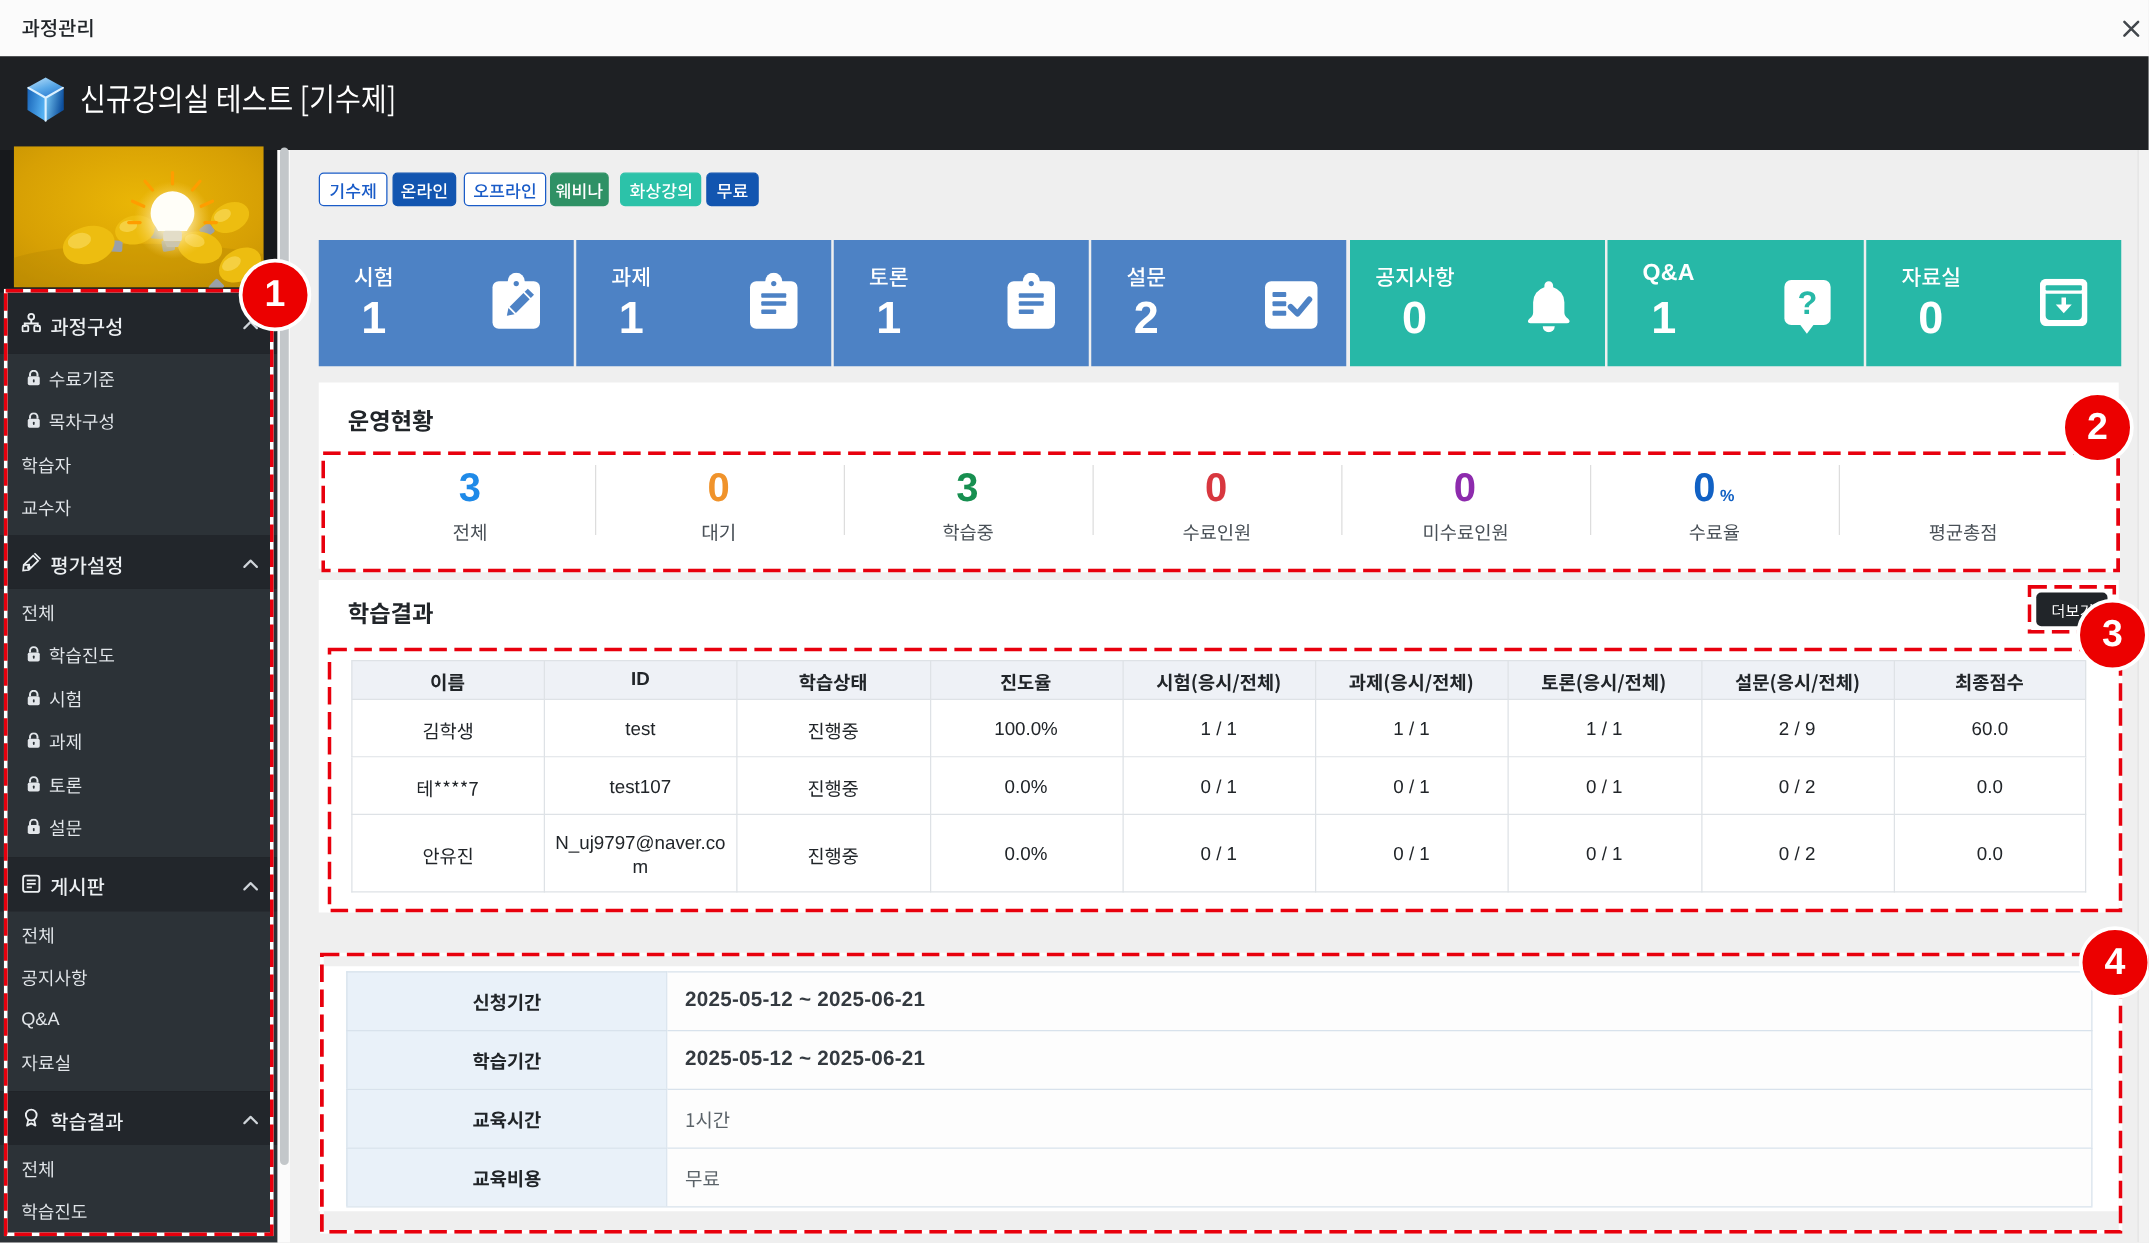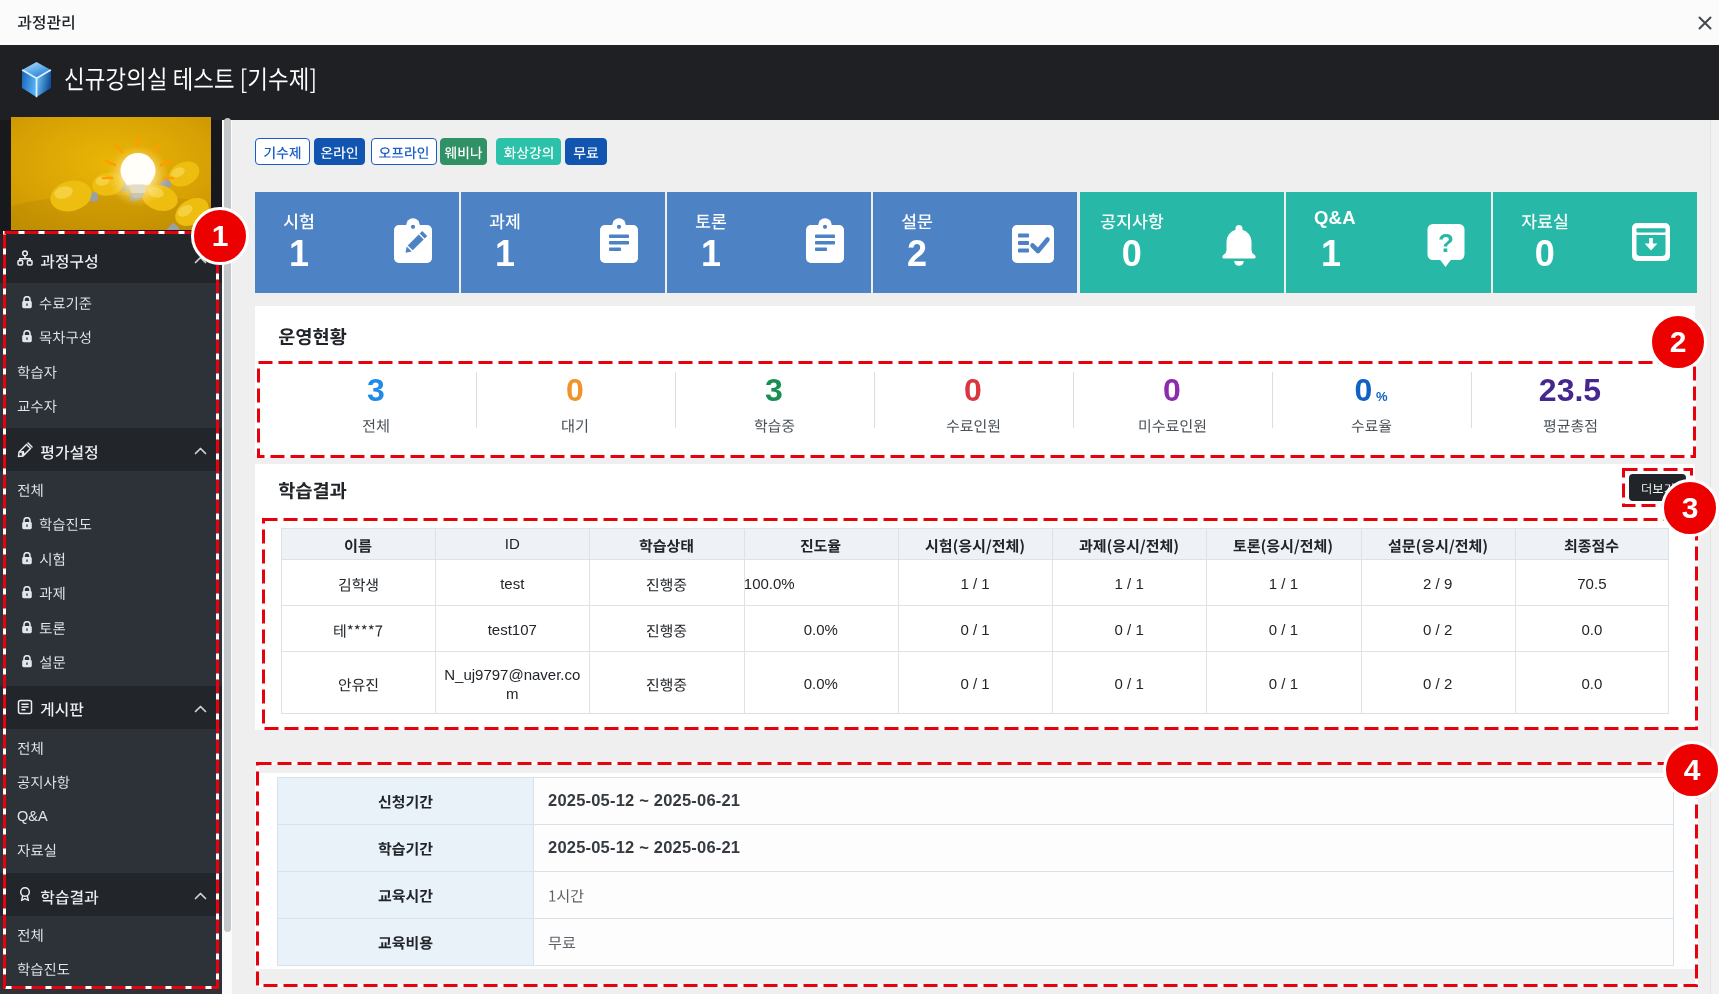--- a/index.html
+++ b/index.html
@@ -386,39 +386,38 @@
     <div class="abs" style="left:1077.0px;top:372px;width:190px;text-align:center;line-height:36px"><span style="font-size:32px;font-weight:bold;color:#8d2bad">0</span></div>
     <div class="abs" style="left:1077.0px;top:414px;width:190px;text-align:center"><svg class="" style="" width="69" height="22" viewBox="0 0 69.00 21.72">
         <path fill="#495057" d="M1.5 6.3H7.8V15.2H1.5ZM6.6 7.3H2.7V14.2H6.6ZM10.6 5.0H11.8V18.6H10.6Z M20.0 5.5H21.1V6.2Q21.1 7.0 20.8 7.7Q20.5 8.4 20.0 9.0Q19.5 9.5 18.8 10.0Q18.1 10.4 17.3 10.7Q16.5 11.0 15.7 11.2L15.2 10.2Q15.9 10.0 16.6 9.8Q17.3 9.5 18.0 9.2Q18.6 8.8 19.0 8.3Q19.5 7.9 19.8 7.3Q20.0 6.8 20.0 6.2ZM20.2 5.5H21.3V6.2Q21.3 6.8 21.6 7.3Q21.9 7.9 22.3 8.3Q22.8 8.8 23.4 9.2Q24.0 9.5 24.8 9.8Q25.5 10.0 26.2 10.2L25.7 11.2Q24.9 11.0 24.1 10.7Q23.3 10.4 22.6 10.0Q21.9 9.5 21.4 8.9Q20.8 8.4 20.5 7.7Q20.2 7.0 20.2 6.2ZM20.0 13.4H21.3V18.6H20.0ZM14.5 12.6H26.8V13.7H14.5Z M31.8 12.9H33.0V16.3H31.8ZM36.1 12.9H37.3V16.3H36.1ZM28.3 15.9H40.6V16.9H28.3ZM29.8 6.0H39.1V10.1H31.1V12.8H29.9V9.1H37.9V7.0H29.8ZM29.9 12.3H39.4V13.3H29.9Z M52.0 5.0H53.3V14.9H52.0ZM44.5 17.2H53.7V18.3H44.5ZM44.5 13.9H45.8V17.6H44.5ZM46.0 6.0Q47.0 6.0 47.8 6.4Q48.6 6.8 49.1 7.6Q49.5 8.3 49.5 9.3Q49.5 10.3 49.1 11.0Q48.6 11.8 47.8 12.2Q47.0 12.6 46.0 12.6Q45.0 12.6 44.2 12.2Q43.4 11.8 42.9 11.0Q42.4 10.3 42.4 9.3Q42.4 8.3 42.9 7.6Q43.4 6.8 44.2 6.4Q45.0 6.0 46.0 6.0ZM46.0 7.0Q45.3 7.0 44.8 7.3Q44.3 7.6 44.0 8.1Q43.7 8.6 43.7 9.3Q43.7 10.0 44.0 10.5Q44.3 11.0 44.8 11.2Q45.3 11.5 46.0 11.5Q46.6 11.5 47.2 11.2Q47.7 11.0 48.0 10.5Q48.3 10.0 48.3 9.3Q48.3 8.6 48.0 8.1Q47.7 7.6 47.2 7.3Q46.6 7.0 46.0 7.0Z M59.8 11.8H61.0V14.8H59.8ZM65.8 5.0H67.0V15.3H65.8ZM57.8 17.2H67.4V18.3H57.8ZM57.8 14.3H59.0V17.5H57.8ZM56.0 12.3 55.9 11.3Q57.1 11.3 58.6 11.2Q60.1 11.2 61.6 11.1Q63.2 11.1 64.6 10.9L64.7 11.8Q63.3 12.0 61.7 12.1Q60.2 12.2 58.7 12.3Q57.3 12.3 56.0 12.3ZM63.0 13.0H66.1V13.9H63.0ZM60.3 5.5Q61.3 5.5 62.0 5.8Q62.8 6.1 63.2 6.7Q63.6 7.2 63.6 7.9Q63.6 8.6 63.2 9.2Q62.8 9.7 62.0 10.0Q61.3 10.3 60.3 10.3Q59.3 10.3 58.5 10.0Q57.8 9.7 57.4 9.2Q57.0 8.6 57.0 7.9Q57.0 7.2 57.4 6.7Q57.8 6.1 58.5 5.8Q59.3 5.5 60.3 5.5ZM60.3 6.5Q59.3 6.5 58.7 6.9Q58.1 7.3 58.1 7.9Q58.1 8.6 58.7 9.0Q59.3 9.3 60.3 9.3Q61.2 9.3 61.8 9.0Q62.4 8.6 62.4 7.9Q62.4 7.5 62.2 7.2Q61.9 6.8 61.4 6.7Q60.9 6.5 60.3 6.5Z"></path>
       </svg></div>
     <div class="abs" style="left:1072.5px;top:372px;width:1px;height:56px;background:#dddddd"></div>
     <div class="abs" style="left:1276.0px;top:372px;width:190px;text-align:center;line-height:36px"><span style="font-size:32px;font-weight:bold;color:#1161c4">0</span><span style="font-size:13px;font-weight:bold;color:#1161c4"> %</span></div>
     <div class="abs" style="left:1276.0px;top:414px;width:190px;text-align:center"><svg class="" style="" width="41" height="22" viewBox="0 0 41.40 21.72">
         <path fill="#495057" d="M6.2 5.5H7.3V6.2Q7.3 7.0 7.0 7.7Q6.7 8.4 6.2 9.0Q5.7 9.5 5.0 10.0Q4.3 10.4 3.5 10.7Q2.7 11.0 1.9 11.2L1.4 10.2Q2.1 10.0 2.8 9.8Q3.5 9.5 4.2 9.2Q4.8 8.8 5.2 8.3Q5.7 7.9 6.0 7.3Q6.2 6.8 6.2 6.2ZM6.5 5.5H7.5V6.2Q7.5 6.8 7.8 7.3Q8.1 7.9 8.5 8.3Q9.0 8.8 9.6 9.2Q10.2 9.5 11.0 9.8Q11.7 10.0 12.4 10.2L11.9 11.2Q11.1 11.0 10.3 10.7Q9.5 10.4 8.8 10.0Q8.1 9.5 7.6 8.9Q7.0 8.4 6.8 7.7Q6.5 7.0 6.5 6.2ZM6.2 13.4H7.5V18.6H6.2ZM0.8 12.6H13.0V13.7H0.8Z M18.0 12.9H19.2V16.3H18.0ZM22.3 12.9H23.5V16.3H22.3ZM14.5 15.9H26.8V16.9H14.5ZM16.0 6.0H25.3V10.1H17.3V12.8H16.1V9.1H24.1V7.0H16.0ZM16.1 12.3H25.6V13.3H16.1Z M31.7 11.1H32.9V13.6H31.7ZM36.0 11.1H37.2V13.6H36.0ZM34.5 5.2Q36.7 5.2 38.0 5.8Q39.2 6.4 39.2 7.5Q39.2 8.6 38.0 9.2Q36.7 9.9 34.5 9.9Q32.2 9.9 31.0 9.2Q29.7 8.6 29.7 7.5Q29.7 6.4 31.0 5.8Q32.2 5.2 34.5 5.2ZM34.5 6.1Q33.4 6.1 32.6 6.3Q31.8 6.4 31.4 6.7Q31.0 7.0 31.0 7.5Q31.0 7.9 31.4 8.3Q31.8 8.6 32.6 8.8Q33.4 8.9 34.5 8.9Q35.6 8.9 36.4 8.8Q37.1 8.6 37.6 8.3Q38.0 7.9 38.0 7.5Q38.0 7.0 37.6 6.7Q37.1 6.4 36.4 6.3Q35.6 6.1 34.5 6.1ZM28.3 10.7H40.6V11.7H28.3ZM29.8 13.0H39.0V16.1H31.1V17.7H29.9V15.1H37.8V14.0H29.8ZM29.9 17.4H39.4V18.4H29.9Z"></path>
       </svg></div>
     <div class="abs" style="left:1271.5px;top:372px;width:1px;height:56px;background:#dddddd"></div>
-    <div class="abs" style="left:1475.0px;top:372px;width:190px;text-align:center;line-height:36px"><span style="font-size:32px;font-weight:bold;color:#46278f">23.5</span></div>
     <div class="abs" style="left:1475.0px;top:414px;width:190px;text-align:center"><svg class="" style="" width="55" height="22" viewBox="0 0 55.20 21.72">
         <path fill="#495057" d="M8.4 7.4H11.3V8.4H8.4ZM8.4 9.9H11.3V10.9H8.4ZM1.2 6.0H8.3V7.0H1.2ZM0.9 12.6 0.8 11.5Q1.9 11.5 3.3 11.5Q4.6 11.5 6.0 11.4Q7.4 11.3 8.7 11.2L8.8 12.1Q7.5 12.3 6.1 12.4Q4.7 12.5 3.4 12.5Q2.0 12.6 0.9 12.6ZM2.5 6.8H3.7V11.8H2.5ZM5.7 6.8H6.9V11.8H5.7ZM10.7 5.0H11.9V13.4H10.7ZM7.4 13.6Q9.6 13.6 10.8 14.3Q12.0 14.9 12.0 16.1Q12.0 17.2 10.8 17.9Q9.6 18.5 7.4 18.5Q5.3 18.5 4.1 17.9Q2.9 17.2 2.9 16.1Q2.9 14.9 4.1 14.3Q5.3 13.6 7.4 13.6ZM7.4 14.6Q6.4 14.6 5.7 14.8Q4.9 15.0 4.5 15.3Q4.2 15.6 4.2 16.1Q4.2 16.8 5.0 17.2Q5.9 17.6 7.4 17.6Q8.5 17.6 9.2 17.4Q9.9 17.2 10.3 16.9Q10.7 16.6 10.7 16.1Q10.7 15.6 10.3 15.3Q9.9 15.0 9.2 14.8Q8.5 14.6 7.4 14.6Z M16.1 5.7H24.7V6.7H16.1ZM14.5 10.8H26.8V11.8H14.5ZM18.6 11.5H19.8V15.1H18.6ZM24.0 5.7H25.3V6.8Q25.3 7.6 25.2 8.7Q25.2 9.8 24.9 11.3L23.6 11.1Q23.9 9.7 24.0 8.7Q24.0 7.6 24.0 6.8ZM16.0 17.2H25.6V18.3H16.0ZM16.0 14.0H17.3V17.5H16.0ZM22.2 11.5H23.4V15.1H22.2Z M28.3 12.0H40.6V13.0H28.3ZM33.9 10.3H35.1V12.5H33.9ZM33.9 5.0H35.1V6.9H33.9ZM33.8 7.0H34.9V7.2Q34.9 8.0 34.5 8.7Q34.0 9.3 33.3 9.8Q32.5 10.3 31.5 10.6Q30.6 10.9 29.4 11.0L29.1 10.0Q30.0 10.0 30.9 9.7Q31.8 9.5 32.4 9.1Q33.1 8.7 33.4 8.2Q33.8 7.8 33.8 7.2ZM34.1 7.0H35.1V7.2Q35.1 7.8 35.5 8.2Q35.9 8.7 36.5 9.1Q37.2 9.5 38.0 9.7Q38.9 10.0 39.9 10.0L39.5 11.0Q38.4 10.9 37.4 10.6Q36.4 10.3 35.7 9.8Q34.9 9.3 34.5 8.7Q34.1 8.0 34.1 7.2ZM29.6 6.3H39.4V7.3H29.6ZM34.5 14.0Q36.7 14.0 37.9 14.6Q39.1 15.2 39.1 16.3Q39.1 17.4 37.9 18.0Q36.7 18.5 34.5 18.5Q32.3 18.5 31.0 18.0Q29.8 17.4 29.8 16.3Q29.8 15.2 31.0 14.6Q32.3 14.0 34.5 14.0ZM34.5 15.0Q32.8 15.0 32.0 15.3Q31.1 15.7 31.1 16.3Q31.1 16.9 32.0 17.3Q32.8 17.6 34.5 17.6Q36.1 17.6 37.0 17.3Q37.9 16.9 37.9 16.3Q37.9 15.7 37.0 15.3Q36.1 15.0 34.5 15.0Z M49.4 8.4H52.4V9.4H49.4ZM52.1 5.0H53.3V12.9H52.1ZM44.5 13.6H53.3V18.4H44.5ZM52.1 14.6H45.7V17.4H52.1ZM45.6 6.3H46.6V7.4Q46.6 8.6 46.1 9.7Q45.7 10.8 44.8 11.6Q44.0 12.4 42.8 12.8L42.2 11.8Q42.9 11.5 43.6 11.1Q44.2 10.6 44.7 10.1Q45.1 9.5 45.4 8.8Q45.6 8.1 45.6 7.4ZM45.8 6.3H46.9V7.4Q46.9 8.2 47.3 9.1Q47.7 9.9 48.4 10.5Q49.2 11.2 50.1 11.5L49.5 12.5Q48.4 12.1 47.6 11.3Q46.8 10.6 46.3 9.5Q45.8 8.5 45.8 7.4ZM42.6 5.9H49.8V6.9H42.6Z"></path>
       </svg></div>
     <div class="abs" style="left:1470.5px;top:372px;width:1px;height:56px;background:#dddddd"></div>
     <div class="abs" style="left:255px;top:464px;width:1440px;height:266px;background:#fff"></div>
     <div class="abs" style="left:278px;top:476px"><svg class="" style="" width="69" height="27" viewBox="0 0 68.82 27.08">
         <path fill="#212529" d="M0.8 7.5H10.9V9.5H0.8ZM5.9 10.0Q7.1 10.0 8.1 10.5Q9.0 10.9 9.6 11.6Q10.1 12.3 10.1 13.3Q10.1 14.2 9.6 14.9Q9.0 15.6 8.1 16.0Q7.1 16.4 5.9 16.4Q4.6 16.4 3.6 16.0Q2.7 15.6 2.1 14.9Q1.6 14.2 1.6 13.3Q1.6 12.3 2.1 11.6Q2.7 10.9 3.6 10.5Q4.6 10.0 5.9 10.0ZM5.9 11.9Q5.0 11.9 4.5 12.3Q4.0 12.6 4.0 13.3Q4.0 13.9 4.5 14.2Q5.0 14.6 5.9 14.6Q6.7 14.6 7.2 14.2Q7.7 13.9 7.7 13.3Q7.7 12.6 7.2 12.3Q6.7 11.9 5.9 11.9ZM11.9 6.0H14.4V16.9H11.9ZM13.7 10.5H16.7V12.5H13.7ZM2.8 17.6H14.4V23.4H11.9V19.6H2.8ZM4.6 5.9H7.1V8.7H4.6Z M19.8 16.4H22.3V17.9H29.2V16.4H31.6V23.2H19.8ZM22.3 19.7V21.2H29.2V19.7ZM18.0 13.6H33.6V15.5H18.0ZM24.5 6.2H26.6V6.7Q26.6 7.6 26.3 8.5Q26.0 9.3 25.5 10.0Q24.9 10.7 24.0 11.3Q23.2 11.9 22.1 12.2Q21.0 12.6 19.6 12.8L18.7 10.9Q19.9 10.8 20.8 10.5Q21.8 10.2 22.5 9.7Q23.2 9.3 23.6 8.8Q24.1 8.3 24.3 7.8Q24.5 7.3 24.5 6.7ZM24.9 6.2H27.1V6.7Q27.1 7.3 27.3 7.8Q27.5 8.3 28.0 8.8Q28.4 9.3 29.1 9.7Q29.8 10.2 30.8 10.5Q31.7 10.8 32.9 10.9L32.0 12.8Q30.6 12.6 29.5 12.2Q28.4 11.9 27.6 11.3Q26.7 10.7 26.1 10.0Q25.5 9.3 25.2 8.5Q24.9 7.6 24.9 6.7Z M47.2 6.0H49.7V14.7H47.2ZM41.4 6.7H44.1Q44.1 9.0 43.2 10.7Q42.3 12.4 40.6 13.5Q38.8 14.5 36.2 15.1L35.4 13.1Q37.5 12.7 38.9 11.9Q40.2 11.2 40.8 10.2Q41.4 9.2 41.4 8.0ZM36.4 6.7H42.4V8.7H36.4ZM43.4 8.2H47.5V10.1H43.4ZM43.3 11.6H47.4V13.4H43.3ZM38.2 15.4H49.7V20.1H40.7V22.3H38.2V18.3H47.2V17.3H38.2ZM38.2 21.2H50.0V23.2H38.2Z M53.1 7.7H60.6V9.7H53.1ZM55.3 12.7H57.8V18.6H55.3ZM59.6 7.7H62.0V9.2Q62.0 10.4 62.0 12.0Q61.9 13.6 61.5 15.8L59.1 15.6Q59.4 13.5 59.5 12.0Q59.6 10.4 59.6 9.2ZM63.5 6.0H66.0V23.3H63.5ZM65.3 13.0H68.3V15.0H65.3ZM52.5 19.9 52.2 17.8Q53.7 17.8 55.5 17.8Q57.3 17.8 59.2 17.7Q61.0 17.6 62.7 17.4L62.8 19.2Q61.1 19.5 59.3 19.6Q57.4 19.8 55.7 19.8Q53.9 19.9 52.5 19.9Z"></path>
       </svg></div>
     <div class="abs" style="left:1629px;top:474px;width:57px;height:27px;background:#212529;border-radius:4px;display:flex;align-items:center;justify-content:center">
       <svg class="" style="" width="34" height="18" viewBox="0 0 34.50 18.10">
         <path fill="#ffffff" d="M1.2 11.8H2.1Q3.1 11.8 4.0 11.8Q4.8 11.8 5.5 11.7Q6.3 11.6 7.1 11.5L7.2 12.3Q6.4 12.5 5.6 12.6Q4.8 12.6 4.0 12.7Q3.1 12.7 2.1 12.7H1.2ZM1.2 5.2H6.3V6.1H2.2V12.1H1.2ZM8.9 4.2H9.9V15.5H8.9ZM5.7 8.3H9.3V9.1H5.7Z M12.1 13.2H22.4V14.0H12.1ZM16.7 10.5H17.7V13.4H16.7ZM13.3 5.0H14.4V7.0H20.1V5.0H21.1V10.8H13.3ZM14.4 7.8V9.9H20.1V7.8Z M31.9 4.2H32.9V15.5H31.9ZM28.6 5.4H29.6Q29.6 6.6 29.3 7.8Q29.0 8.9 28.4 9.9Q27.7 10.9 26.7 11.8Q25.7 12.7 24.3 13.4L23.8 12.5Q25.4 11.7 26.5 10.7Q27.5 9.6 28.0 8.3Q28.6 7.0 28.6 5.5ZM24.3 5.4H29.0V6.2H24.3Z"></path>
       </svg>
     </div>
     <div class="abs" style="left:281px;top:528px;width:1388px;height:32px;background:#eef1f6;border:1px solid #dee2e6"></div>
     <div class="abs" style="left:281.1px;top:533.5px;width:154px;text-align:center"><svg class="" style="" width="28" height="22" viewBox="0 0 27.60 21.72">
         <path fill="#212529" d="M10.1 4.8H12.1V18.8H10.1ZM4.6 5.8Q5.7 5.8 6.5 6.4Q7.4 7.0 7.8 8.1Q8.3 9.2 8.3 10.8Q8.3 12.3 7.8 13.4Q7.4 14.5 6.5 15.1Q5.7 15.7 4.6 15.7Q3.6 15.7 2.8 15.1Q1.9 14.5 1.5 13.4Q1.0 12.3 1.0 10.8Q1.0 9.2 1.5 8.1Q1.9 7.0 2.8 6.4Q3.6 5.8 4.6 5.8ZM4.6 7.6Q4.1 7.6 3.8 8.0Q3.4 8.3 3.1 9.0Q2.9 9.7 2.9 10.8Q2.9 11.8 3.1 12.5Q3.4 13.2 3.8 13.6Q4.1 13.9 4.6 13.9Q5.2 13.9 5.6 13.6Q6.0 13.2 6.2 12.5Q6.4 11.8 6.4 10.8Q6.4 9.7 6.2 9.0Q6.0 8.3 5.6 8.0Q5.2 7.6 4.6 7.6Z M14.4 11.8H27.0V13.4H14.4ZM15.9 5.1H25.5V8.8H17.9V10.3H16.0V7.4H23.5V6.6H15.9ZM16.0 9.6H25.7V11.1H16.0ZM16.0 14.2H25.5V18.6H16.0ZM23.6 15.8H18.0V17.0H23.6Z"></path>
       </svg></div>
-    <div class="abs" style="left:435.3px;top:535px;width:154px;text-align:center;font-size:15px;font-weight:normal;color:#212529">ID</div>
+    <div class="abs" style="left:435.3px;top:535px;width:154px;text-align:center;font-size:15px;font-weight:bold;color:#212529">ID</div>
     <div class="abs" style="left:589.6px;top:533.5px;width:154px;text-align:center"><svg class="" style="" width="55" height="22" viewBox="0 0 55.20 21.72">
         <path fill="#212529" d="M0.6 6.0H8.8V7.6H0.6ZM4.7 8.1Q5.7 8.1 6.5 8.4Q7.2 8.7 7.7 9.3Q8.1 9.9 8.1 10.6Q8.1 11.4 7.7 12.0Q7.2 12.5 6.5 12.9Q5.7 13.2 4.7 13.2Q3.7 13.2 2.9 12.9Q2.1 12.5 1.7 12.0Q1.3 11.4 1.3 10.6Q1.3 9.9 1.7 9.3Q2.1 8.7 2.9 8.4Q3.7 8.1 4.7 8.1ZM4.7 9.6Q4.0 9.6 3.6 9.8Q3.2 10.1 3.2 10.6Q3.2 11.1 3.6 11.4Q4.0 11.7 4.7 11.7Q5.4 11.7 5.8 11.4Q6.2 11.1 6.2 10.6Q6.2 10.1 5.8 9.8Q5.4 9.6 4.7 9.6ZM9.5 4.8H11.5V13.5H9.5ZM11.0 8.4H13.4V10.0H11.0ZM2.3 14.1H11.5V18.7H9.5V15.7H2.3ZM3.7 4.8H5.7V7.0H3.7Z M15.9 13.2H17.8V14.3H23.4V13.2H25.4V18.6H15.9ZM17.8 15.8V17.0H23.4V15.8ZM14.4 10.9H27.0V12.5H14.4ZM19.7 5.0H21.4V5.4Q21.4 6.1 21.1 6.8Q20.9 7.5 20.4 8.0Q19.9 8.6 19.3 9.1Q18.6 9.5 17.7 9.8Q16.8 10.1 15.7 10.3L15.0 8.7Q16.0 8.6 16.7 8.4Q17.5 8.1 18.0 7.8Q18.6 7.5 18.9 7.1Q19.3 6.7 19.5 6.2Q19.7 5.8 19.7 5.4ZM20.0 5.0H21.7V5.4Q21.7 5.8 21.9 6.2Q22.1 6.7 22.4 7.1Q22.8 7.5 23.4 7.8Q23.9 8.1 24.7 8.4Q25.4 8.6 26.4 8.7L25.6 10.3Q24.6 10.1 23.7 9.8Q22.8 9.5 22.1 9.1Q21.4 8.6 21.0 8.0Q20.5 7.5 20.2 6.8Q20.0 6.1 20.0 5.4Z M31.3 5.6H32.9V6.8Q32.9 8.2 32.5 9.4Q32.1 10.6 31.2 11.5Q30.4 12.5 29.0 12.9L28.0 11.4Q29.2 10.9 29.9 10.3Q30.6 9.6 30.9 8.7Q31.3 7.8 31.3 6.8ZM31.7 5.6H33.3V7.0Q33.3 7.6 33.5 8.2Q33.6 8.8 34.0 9.4Q34.4 9.9 35.0 10.3Q35.6 10.7 36.4 11.0L35.4 12.5Q34.1 12.1 33.3 11.3Q32.5 10.5 32.1 9.4Q31.7 8.3 31.7 7.0ZM37.1 4.8H39.1V13.0H37.1ZM38.6 8.1H41.0V9.7H38.6ZM34.6 13.4Q36.1 13.4 37.1 13.7Q38.2 14.0 38.7 14.6Q39.3 15.2 39.3 16.0Q39.3 16.9 38.7 17.5Q38.2 18.1 37.1 18.4Q36.1 18.7 34.6 18.7Q33.2 18.7 32.1 18.4Q31.0 18.1 30.5 17.5Q29.9 16.9 29.9 16.0Q29.9 15.2 30.5 14.6Q31.0 14.0 32.1 13.7Q33.2 13.4 34.6 13.4ZM34.6 14.9Q33.7 14.9 33.1 15.0Q32.5 15.2 32.2 15.4Q31.9 15.7 31.9 16.0Q31.9 16.4 32.2 16.7Q32.5 16.9 33.1 17.1Q33.7 17.2 34.6 17.2Q35.5 17.2 36.1 17.1Q36.7 16.9 37.0 16.7Q37.3 16.4 37.3 16.0Q37.3 15.7 37.0 15.4Q36.7 15.2 36.1 15.0Q35.5 14.9 34.6 14.9Z M42.5 13.9H43.4Q44.5 13.9 45.3 13.9Q46.1 13.9 46.8 13.8Q47.5 13.8 48.3 13.6L48.5 15.3Q47.7 15.4 46.9 15.5Q46.2 15.5 45.3 15.5Q44.5 15.6 43.4 15.6H42.5ZM42.5 6.3H48.1V7.9H44.4V14.6H42.5ZM43.8 9.9H47.8V11.4H43.8ZM52.0 4.8H53.9V18.7H52.0ZM50.4 10.2H52.7V11.8H50.4ZM49.0 5.1H50.9V18.1H49.0Z"></path>
       </svg></div>
     <div class="abs" style="left:743.8px;top:533.5px;width:154px;text-align:center"><svg class="" style="" width="41" height="22" viewBox="0 0 41.40 21.72">
         <path fill="#212529" d="M4.0 6.4H5.6V7.6Q5.6 8.9 5.2 10.0Q4.8 11.2 3.9 12.1Q3.0 13.0 1.7 13.4L0.7 11.8Q1.8 11.5 2.6 10.8Q3.3 10.1 3.6 9.3Q4.0 8.4 4.0 7.6ZM4.4 6.4H6.0V7.6Q6.0 8.2 6.2 8.8Q6.4 9.4 6.8 9.9Q7.2 10.5 7.8 10.9Q8.4 11.4 9.3 11.6L8.3 13.2Q7.0 12.8 6.1 11.9Q5.2 11.1 4.8 9.9Q4.4 8.8 4.4 7.6ZM1.2 5.8H8.8V7.4H1.2ZM10.2 4.8H12.2V14.9H10.2ZM2.9 16.9H12.5V18.5H2.9ZM2.9 14.0H4.9V17.7H2.9Z M15.9 11.0H25.6V12.6H15.9ZM14.4 15.5H27.0V17.2H14.4ZM19.7 11.8H21.7V16.1H19.7ZM15.9 5.8H25.5V7.4H17.9V11.7H15.9Z M31.3 11.0H33.3V13.7H31.3ZM35.7 11.0H37.6V13.7H35.7ZM34.5 5.0Q36.9 5.0 38.2 5.6Q39.5 6.2 39.5 7.3Q39.5 8.5 38.2 9.1Q36.9 9.7 34.5 9.7Q32.1 9.7 30.8 9.1Q29.5 8.5 29.5 7.3Q29.5 6.2 30.8 5.6Q32.1 5.0 34.5 5.0ZM34.5 6.4Q33.5 6.4 32.8 6.5Q32.2 6.6 31.9 6.8Q31.5 7.0 31.5 7.3Q31.5 7.6 31.9 7.9Q32.2 8.1 32.8 8.1Q33.5 8.2 34.5 8.2Q35.5 8.2 36.1 8.1Q36.8 8.1 37.1 7.9Q37.4 7.6 37.4 7.3Q37.4 7.0 37.1 6.8Q36.8 6.6 36.1 6.5Q35.5 6.4 34.5 6.4ZM28.2 10.2H40.8V11.8H28.2ZM29.6 12.8H39.2V16.3H31.6V17.6H29.7V15.0H37.3V14.2H29.6ZM29.7 17.1H39.6V18.6H29.7Z"></path>
       </svg></div>
     <div class="abs" style="left:898.0px;top:533.5px;width:154px;text-align:center"><svg class="" style="" width="100" height="22" viewBox="0 0 99.94 21.72">
         <path fill="#212529" d="M4.0 5.9H5.6V7.9Q5.6 9.3 5.4 10.5Q5.1 11.7 4.7 12.8Q4.2 13.9 3.4 14.7Q2.7 15.5 1.6 16.0L0.4 14.4Q1.3 13.9 2.0 13.3Q2.7 12.6 3.1 11.8Q3.6 10.9 3.8 9.9Q4.0 8.9 4.0 7.9ZM4.4 5.9H6.0V7.9Q6.0 8.9 6.2 9.8Q6.4 10.8 6.8 11.6Q7.3 12.4 7.9 13.0Q8.6 13.7 9.5 14.1L8.3 15.7Q7.3 15.2 6.6 14.4Q5.8 13.6 5.3 12.6Q4.9 11.6 4.6 10.4Q4.4 9.2 4.4 7.9ZM10.1 4.8H12.1V18.8H10.1Z M24.0 4.8H26.0V13.2H24.0ZM22.3 8.9H24.8V10.5H22.3ZM16.8 13.8H26.0V18.6H16.8ZM24.1 15.4H18.7V17.0H24.1ZM14.4 6.0H22.6V7.6H14.4ZM18.5 8.1Q19.5 8.1 20.2 8.4Q21.0 8.7 21.4 9.3Q21.8 9.8 21.8 10.6Q21.8 11.3 21.4 11.9Q21.0 12.4 20.2 12.7Q19.5 13.1 18.5 13.1Q17.5 13.1 16.8 12.7Q16.0 12.4 15.6 11.9Q15.2 11.3 15.2 10.6Q15.2 9.8 15.6 9.3Q16.0 8.7 16.8 8.4Q17.5 8.1 18.5 8.1ZM18.5 9.5Q18.1 9.5 17.8 9.7Q17.4 9.8 17.3 10.0Q17.1 10.2 17.1 10.6Q17.1 10.9 17.3 11.1Q17.4 11.4 17.8 11.5Q18.1 11.6 18.5 11.6Q18.9 11.6 19.3 11.5Q19.6 11.4 19.8 11.1Q19.9 10.9 19.9 10.6Q19.9 10.2 19.8 10.0Q19.6 9.8 19.3 9.7Q18.9 9.5 18.5 9.5ZM17.5 4.7H19.5V7.2H17.5Z M31.1 20.4Q30.1 18.7 29.5 16.8Q28.9 14.9 28.9 12.7Q28.9 10.4 29.5 8.5Q30.1 6.6 31.1 4.9L32.5 5.5Q31.5 7.1 31.1 9.0Q30.7 10.8 30.7 12.7Q30.7 14.5 31.1 16.4Q31.5 18.2 32.5 19.8Z M33.9 11.3H46.4V12.9H33.9ZM40.1 13.6Q42.4 13.6 43.7 14.3Q45.0 15.0 45.0 16.2Q45.0 17.4 43.7 18.1Q42.4 18.7 40.1 18.7Q37.9 18.7 36.6 18.1Q35.3 17.4 35.3 16.2Q35.3 15.0 36.6 14.3Q37.9 13.6 40.1 13.6ZM40.1 15.1Q39.2 15.1 38.6 15.3Q37.9 15.4 37.6 15.6Q37.3 15.8 37.3 16.2Q37.3 16.5 37.6 16.8Q37.9 17.0 38.6 17.1Q39.2 17.2 40.1 17.2Q41.1 17.2 41.7 17.1Q42.3 17.0 42.6 16.8Q42.9 16.5 42.9 16.2Q42.9 15.8 42.6 15.6Q42.3 15.4 41.7 15.3Q41.1 15.1 40.1 15.1ZM40.2 5.1Q41.7 5.1 42.8 5.5Q43.9 5.8 44.6 6.4Q45.2 7.0 45.2 7.9Q45.2 8.7 44.6 9.3Q43.9 9.9 42.8 10.3Q41.7 10.6 40.2 10.6Q38.6 10.6 37.5 10.3Q36.4 9.9 35.8 9.3Q35.1 8.7 35.1 7.9Q35.1 7.0 35.8 6.4Q36.4 5.8 37.5 5.5Q38.6 5.1 40.2 5.1ZM40.2 6.7Q39.2 6.7 38.5 6.8Q37.9 6.9 37.5 7.2Q37.2 7.5 37.2 7.9Q37.2 8.2 37.5 8.5Q37.9 8.8 38.5 8.9Q39.2 9.0 40.2 9.0Q41.1 9.0 41.8 8.9Q42.4 8.8 42.8 8.5Q43.1 8.2 43.1 7.9Q43.1 7.5 42.8 7.2Q42.4 6.9 41.8 6.8Q41.1 6.7 40.2 6.7Z M51.1 5.9H52.7V7.9Q52.7 9.3 52.5 10.5Q52.2 11.7 51.7 12.8Q51.2 13.9 50.5 14.7Q49.7 15.5 48.7 16.0L47.5 14.4Q48.4 13.9 49.1 13.3Q49.8 12.6 50.2 11.8Q50.6 10.9 50.8 9.9Q51.1 8.9 51.1 7.9ZM51.5 5.9H53.1V7.9Q53.1 8.9 53.3 9.8Q53.5 10.8 53.9 11.6Q54.3 12.4 55.0 13.0Q55.6 13.7 56.5 14.1L55.4 15.7Q54.4 15.2 53.6 14.4Q52.9 13.6 52.4 12.6Q51.9 11.6 51.7 10.4Q51.5 9.2 51.5 7.9ZM57.2 4.8H59.2V18.8H57.2Z M61.1 20.1 64.8 5.3H66.3L62.5 20.1Z M74.7 8.4H78.0V10.0H74.7ZM76.9 4.8H78.9V15.0H76.9ZM69.7 16.9H79.2V18.5H69.7ZM69.7 14.1H71.7V17.8H69.7ZM70.5 6.7H72.1V7.5Q72.1 8.8 71.7 10.0Q71.3 11.2 70.4 12.1Q69.6 13.0 68.2 13.5L67.2 11.9Q68.1 11.6 68.7 11.1Q69.3 10.7 69.7 10.1Q70.1 9.5 70.3 8.8Q70.5 8.2 70.5 7.5ZM70.9 6.7H72.5V7.5Q72.5 8.3 72.8 9.1Q73.2 9.9 73.9 10.6Q74.6 11.2 75.7 11.6L74.7 13.2Q73.4 12.7 72.6 11.9Q71.7 11.0 71.3 9.9Q70.9 8.8 70.9 7.5ZM67.8 5.8H75.2V7.4H67.8Z M86.7 10.1H88.9V11.7H86.7ZM83.5 8.7H85.0V9.1Q85.0 10.1 84.8 11.2Q84.7 12.3 84.3 13.2Q83.9 14.1 83.4 14.9Q82.8 15.6 81.9 16.1L80.8 14.6Q81.6 14.2 82.1 13.6Q82.6 12.9 82.9 12.2Q83.2 11.5 83.4 10.7Q83.5 9.9 83.5 9.1ZM83.9 8.7H85.4V9.1Q85.4 9.8 85.6 10.6Q85.7 11.4 86.0 12.1Q86.3 12.8 86.8 13.3Q87.3 13.9 88.1 14.3L87.0 15.8Q85.9 15.2 85.2 14.2Q84.5 13.1 84.2 11.8Q83.9 10.5 83.9 9.1ZM81.3 7.2H87.5V8.8H81.3ZM83.5 5.3H85.4V8.5H83.5ZM91.1 4.8H93.0V18.7H91.1ZM88.3 5.1H90.2V18.1H88.3Z M96.4 20.4 95.1 19.8Q96.0 18.2 96.4 16.4Q96.9 14.5 96.9 12.7Q96.9 10.8 96.4 9.0Q96.0 7.1 95.1 5.5L96.4 4.9Q97.5 6.6 98.1 8.5Q98.7 10.4 98.7 12.7Q98.7 14.9 98.1 16.8Q97.5 18.7 96.4 20.4Z"></path>
       </svg></div>
     <div class="abs" style="left:1052.2px;top:533.5px;width:154px;text-align:center"><svg class="" style="" width="100" height="22" viewBox="0 0 99.94 21.72">
@@ -434,26 +433,26 @@
         <path fill="#212529" d="M4.2 12.4H6.2V15.3H4.2ZM4.2 7.4H5.7V7.7Q5.7 8.9 5.3 9.9Q4.9 10.9 4.0 11.7Q3.2 12.4 1.8 12.8L1.0 11.3Q2.1 11.0 2.8 10.4Q3.5 9.9 3.8 9.2Q4.2 8.5 4.2 7.7ZM4.6 7.4H6.2V7.7Q6.2 8.5 6.5 9.1Q6.9 9.8 7.6 10.3Q8.3 10.9 9.4 11.1L8.5 12.7Q7.2 12.3 6.3 11.6Q5.4 10.9 5.0 9.9Q4.6 8.9 4.6 7.7ZM1.4 6.5H9.0V8.0H1.4ZM4.2 4.9H6.2V7.2H4.2ZM10.2 4.8H12.2V18.8H10.2ZM0.9 16.2 0.7 14.5Q1.9 14.5 3.4 14.5Q4.8 14.5 6.4 14.4Q8.0 14.3 9.4 14.1L9.6 15.6Q8.1 15.8 6.5 16.0Q5.0 16.1 3.6 16.1Q2.1 16.2 0.9 16.2Z M19.7 9.8H21.7V12.3H19.7ZM14.4 11.5H27.0V13.1H14.4ZM20.7 13.8Q22.9 13.8 24.2 14.5Q25.5 15.1 25.5 16.3Q25.5 17.5 24.2 18.1Q22.9 18.7 20.7 18.7Q18.4 18.7 17.1 18.1Q15.8 17.5 15.8 16.3Q15.8 15.1 17.1 14.5Q18.4 13.8 20.7 13.8ZM20.7 15.3Q19.3 15.3 18.6 15.6Q17.8 15.8 17.8 16.3Q17.8 16.8 18.6 17.0Q19.3 17.2 20.7 17.2Q22.1 17.2 22.8 17.0Q23.5 16.8 23.5 16.3Q23.5 15.8 22.8 15.6Q22.1 15.3 20.7 15.3ZM19.3 6.1H21.1V6.5Q21.1 7.1 20.9 7.7Q20.6 8.2 20.2 8.7Q19.8 9.2 19.1 9.6Q18.4 10.0 17.6 10.3Q16.7 10.5 15.6 10.6L14.9 9.0Q15.9 9.0 16.6 8.8Q17.3 8.6 17.8 8.3Q18.3 8.1 18.7 7.8Q19.0 7.5 19.2 7.1Q19.3 6.8 19.3 6.5ZM20.3 6.1H22.0V6.5Q22.0 6.8 22.2 7.1Q22.4 7.5 22.7 7.8Q23.1 8.1 23.6 8.3Q24.1 8.6 24.8 8.8Q25.5 9.0 26.4 9.0L25.8 10.6Q24.7 10.5 23.8 10.3Q22.9 10.0 22.3 9.6Q21.6 9.2 21.2 8.8Q20.7 8.3 20.5 7.7Q20.3 7.1 20.3 6.5ZM15.6 5.4H25.8V7.0H15.6Z M35.7 8.0H38.4V9.6H35.7ZM37.8 4.8H39.8V12.9H37.8ZM30.6 13.4H39.8V18.6H30.6ZM37.9 15.0H32.5V17.0H37.9ZM31.4 6.1H33.0V7.0Q33.0 8.3 32.6 9.5Q32.2 10.7 31.3 11.6Q30.5 12.5 29.1 12.9L28.1 11.3Q29.0 11.0 29.6 10.6Q30.2 10.1 30.6 9.5Q31.0 9.0 31.2 8.3Q31.4 7.7 31.4 7.0ZM31.8 6.1H33.4V7.0Q33.4 7.8 33.8 8.6Q34.1 9.4 34.8 10.0Q35.5 10.7 36.6 11.1L35.6 12.6Q34.3 12.2 33.5 11.3Q32.7 10.5 32.2 9.4Q31.8 8.2 31.8 7.0ZM28.7 5.5H36.1V7.1H28.7Z M47.2 5.2H49.0V5.9Q49.0 6.7 48.7 7.4Q48.5 8.2 48.0 8.8Q47.5 9.5 46.8 10.0Q46.2 10.5 45.2 10.8Q44.3 11.2 43.3 11.4L42.5 9.8Q43.4 9.6 44.2 9.4Q45.0 9.1 45.5 8.7Q46.1 8.3 46.5 7.8Q46.9 7.4 47.1 6.9Q47.2 6.4 47.2 5.9ZM47.6 5.2H49.4V5.9Q49.4 6.4 49.6 6.9Q49.8 7.4 50.1 7.8Q50.5 8.3 51.1 8.7Q51.7 9.1 52.4 9.4Q53.2 9.6 54.1 9.8L53.4 11.4Q52.3 11.2 51.4 10.8Q50.5 10.5 49.8 10.0Q49.1 9.4 48.6 8.8Q48.1 8.2 47.9 7.4Q47.6 6.7 47.6 5.9ZM47.2 13.6H49.2V18.7H47.2ZM42.0 12.4H54.6V14.0H42.0Z"></path>
       </svg></div>
     <div class="abs" style="left:281px;top:560px;width:1388px;height:46px;background:#fff;border:1px solid #dee2e6;border-top:none"></div>
     <div class="abs" style="left:281.1px;top:572.5px;width:154px;text-align:center"><svg class="" style="" width="41" height="22" viewBox="0 0 41.40 21.72">
         <path fill="#212529" d="M6.5 5.9H7.8Q7.8 7.6 7.1 9.0Q6.3 10.3 4.8 11.3Q3.4 12.3 1.4 12.8L0.9 11.8Q2.7 11.4 3.9 10.6Q5.2 9.8 5.9 8.7Q6.5 7.7 6.5 6.4ZM1.6 5.9H7.3V6.9H1.6ZM10.6 5.0H11.9V12.7H10.6ZM3.1 13.3H11.9V18.4H3.1ZM10.7 14.3H4.3V17.4H10.7Z M14.6 6.4H22.6V7.4H14.6ZM18.6 8.1Q19.5 8.1 20.3 8.4Q21.0 8.7 21.4 9.3Q21.8 9.8 21.8 10.6Q21.8 11.3 21.4 11.9Q21.0 12.4 20.3 12.7Q19.5 13.0 18.6 13.0Q17.6 13.0 16.9 12.7Q16.2 12.4 15.7 11.9Q15.3 11.3 15.3 10.6Q15.3 9.8 15.7 9.3Q16.2 8.7 16.9 8.4Q17.6 8.1 18.6 8.1ZM18.6 9.1Q17.7 9.1 17.1 9.5Q16.5 9.9 16.5 10.6Q16.5 11.3 17.1 11.7Q17.7 12.1 18.6 12.1Q19.5 12.1 20.1 11.7Q20.6 11.3 20.6 10.6Q20.6 9.9 20.1 9.5Q19.5 9.1 18.6 9.1ZM23.8 5.0H25.1V13.5H23.8ZM24.7 8.7H27.1V9.8H24.7ZM16.3 14.2H25.1V18.6H23.8V15.2H16.3ZM18.0 4.9H19.2V7.0H18.0Z M31.2 5.8H32.2V7.7Q32.2 8.7 31.8 9.7Q31.4 10.6 30.7 11.4Q30.0 12.2 29.0 12.7L28.3 11.7Q29.2 11.3 29.9 10.7Q30.5 10.0 30.8 9.2Q31.2 8.4 31.2 7.7ZM31.4 5.8H32.4V7.7Q32.4 8.4 32.7 9.1Q33.0 9.9 33.7 10.4Q34.3 11.0 35.1 11.4L34.5 12.3Q33.5 11.9 32.8 11.2Q32.1 10.5 31.8 9.6Q31.4 8.7 31.4 7.7ZM38.6 5.0H39.8V13.4H38.6ZM36.4 8.6H39.0V9.7H36.4ZM35.7 5.3H36.9V12.9H35.7ZM35.3 13.7Q36.7 13.7 37.7 14.0Q38.7 14.2 39.3 14.8Q39.9 15.3 39.9 16.1Q39.9 16.9 39.3 17.4Q38.7 18.0 37.7 18.3Q36.7 18.5 35.3 18.5Q33.9 18.5 32.9 18.3Q31.9 18.0 31.3 17.4Q30.8 16.9 30.8 16.1Q30.8 15.3 31.3 14.8Q31.9 14.2 32.9 14.0Q33.9 13.7 35.3 13.7ZM35.3 14.6Q33.8 14.6 32.9 15.0Q32.0 15.4 32.0 16.1Q32.0 16.8 32.9 17.2Q33.8 17.6 35.3 17.6Q36.3 17.6 37.1 17.4Q37.8 17.2 38.2 16.9Q38.6 16.6 38.6 16.1Q38.6 15.4 37.7 15.0Q36.9 14.6 35.3 14.6Z"></path>
       </svg></div>
     <div class="abs" style="left:435.3px;top:575.0px;width:154px;text-align:center;font-size:15px;color:#212529">test</div>
     <div class="abs" style="left:589.6px;top:572.5px;width:154px;text-align:center"><svg class="" style="" width="41" height="22" viewBox="0 0 41.40 21.72">
         <path fill="#212529" d="M4.4 6.5H5.4V7.9Q5.4 9.1 4.9 10.2Q4.4 11.2 3.6 12.1Q2.7 12.9 1.6 13.3L0.9 12.3Q1.9 11.9 2.7 11.2Q3.5 10.6 3.9 9.7Q4.4 8.8 4.4 7.9ZM4.6 6.5H5.6V7.9Q5.6 8.6 5.9 9.2Q6.1 9.8 6.6 10.4Q7.0 10.9 7.7 11.4Q8.3 11.8 9.0 12.0L8.4 13.0Q7.3 12.6 6.4 11.8Q5.6 11.1 5.1 10.1Q4.6 9.1 4.6 7.9ZM1.3 6.1H8.7V7.1H1.3ZM10.6 5.0H11.9V14.9H10.6ZM3.1 17.2H12.3V18.3H3.1ZM3.1 14.0H4.4V17.7H3.1Z M24.8 5.0H26.0V13.6H24.8ZM22.6 8.7H25.1V9.7H22.6ZM21.9 5.3H23.1V13.1H21.9ZM14.5 6.6H21.3V7.6H14.5ZM17.9 8.3Q18.8 8.3 19.4 8.6Q20.1 8.9 20.5 9.4Q20.8 9.9 20.8 10.6Q20.8 11.3 20.5 11.9Q20.1 12.4 19.4 12.7Q18.8 12.9 17.9 12.9Q17.1 12.9 16.4 12.7Q15.8 12.4 15.4 11.9Q15.0 11.3 15.0 10.6Q15.0 9.9 15.4 9.4Q15.8 8.9 16.4 8.6Q17.1 8.3 17.9 8.3ZM17.9 9.2Q17.1 9.2 16.6 9.6Q16.2 10.0 16.2 10.6Q16.2 11.3 16.6 11.6Q17.1 12.0 17.9 12.0Q18.7 12.0 19.2 11.6Q19.7 11.3 19.7 10.6Q19.7 10.0 19.2 9.6Q18.7 9.2 17.9 9.2ZM17.3 5.1H18.5V7.2H17.3ZM21.5 13.8Q23.7 13.8 24.9 14.4Q26.1 15.0 26.1 16.2Q26.1 17.3 24.9 17.9Q23.7 18.5 21.5 18.5Q19.4 18.5 18.2 17.9Q17.0 17.3 17.0 16.2Q17.0 15.0 18.2 14.4Q19.4 13.8 21.5 13.8ZM21.5 14.8Q20.0 14.8 19.1 15.1Q18.2 15.5 18.2 16.2Q18.2 16.9 19.1 17.2Q20.0 17.6 21.5 17.6Q23.1 17.6 23.9 17.2Q24.8 16.9 24.8 16.2Q24.8 15.5 23.9 15.1Q23.1 14.8 21.5 14.8Z M33.9 11.8H35.1V14.1H33.9ZM28.3 11.3H40.6V12.4H28.3ZM34.5 13.8Q36.6 13.8 37.9 14.4Q39.1 15.0 39.1 16.2Q39.1 17.3 37.9 17.9Q36.6 18.5 34.5 18.5Q32.3 18.5 31.1 17.9Q29.8 17.3 29.8 16.2Q29.8 15.0 31.1 14.4Q32.3 13.8 34.5 13.8ZM34.5 14.7Q33.4 14.7 32.6 14.9Q31.9 15.1 31.5 15.4Q31.1 15.7 31.1 16.2Q31.1 16.6 31.5 16.9Q31.9 17.2 32.6 17.4Q33.4 17.6 34.5 17.6Q35.5 17.6 36.3 17.4Q37.0 17.2 37.5 16.9Q37.9 16.6 37.9 16.2Q37.9 15.7 37.5 15.4Q37.0 15.1 36.3 14.9Q35.5 14.7 34.5 14.7ZM33.7 6.1H34.8V6.5Q34.8 7.2 34.5 7.7Q34.2 8.3 33.7 8.8Q33.2 9.2 32.6 9.6Q31.9 10.0 31.1 10.2Q30.3 10.4 29.5 10.5L29.0 9.5Q29.8 9.5 30.4 9.3Q31.1 9.1 31.7 8.8Q32.3 8.5 32.7 8.2Q33.2 7.8 33.4 7.4Q33.7 7.0 33.7 6.5ZM34.2 6.1H35.3V6.5Q35.3 7.0 35.5 7.4Q35.8 7.8 36.2 8.2Q36.6 8.5 37.2 8.8Q37.8 9.1 38.5 9.3Q39.2 9.5 39.9 9.5L39.5 10.5Q38.6 10.4 37.8 10.2Q37.1 10.0 36.4 9.6Q35.7 9.2 35.2 8.8Q34.7 8.3 34.5 7.7Q34.2 7.2 34.2 6.5ZM29.5 5.6H39.5V6.6H29.5Z"></path>
       </svg></div>
-    <div class="abs" style="left:743.8px;top:575.0px;width:154px;text-align:left;font-size:15px;color:#212529">100.0%</div>
+    <div class="abs" style="left:743.8px;top:575.0px;width:154px;text-align:center;font-size:15px;color:#212529">100.0%</div>
     <div class="abs" style="left:898.0px;top:575.0px;width:154px;text-align:center;font-size:15px;color:#212529">1 / 1</div>
     <div class="abs" style="left:1052.2px;top:575.0px;width:154px;text-align:center;font-size:15px;color:#212529">1 / 1</div>
     <div class="abs" style="left:1206.4px;top:575.0px;width:154px;text-align:center;font-size:15px;color:#212529">1 / 1</div>
     <div class="abs" style="left:1360.7px;top:575.0px;width:154px;text-align:center;font-size:15px;color:#212529">2 / 9</div>
-    <div class="abs" style="left:1514.9px;top:575.0px;width:154px;text-align:center;font-size:15px;color:#212529">70.5</div>
+    <div class="abs" style="left:1514.9px;top:575.0px;width:154px;text-align:center;font-size:15px;color:#212529">60.0</div>
     <div class="abs" style="left:281px;top:606px;width:1388px;height:46px;background:#fff;border:1px solid #dee2e6;border-top:none"></div>
     <div class="abs" style="left:281.1px;top:618.5px;width:154px;text-align:center"><svg class="" style="" width="50" height="22" viewBox="0 0 50.14 21.72">
         <path fill="#212529" d="M6.4 10.1H8.9V11.2H6.4ZM1.3 14.3H2.1Q3.2 14.3 4.0 14.3Q4.8 14.2 5.5 14.2Q6.2 14.1 6.9 13.9L7.1 15.0Q6.3 15.1 5.6 15.2Q4.8 15.3 4.0 15.3Q3.2 15.3 2.1 15.3H1.3ZM1.3 6.6H6.3V7.6H2.4V14.6H1.3ZM2.1 10.3H5.7V11.3H2.1ZM11.1 5.0H12.3V18.6H11.1ZM8.3 5.3H9.5V17.9H8.3Z M16.1 10.3 15.4 9.9 16.4 8.3 14.8 7.6 15.0 6.8 16.7 7.3 16.9 5.5H17.7L17.8 7.3L19.6 6.8L19.8 7.6L18.2 8.3L19.1 9.9L18.5 10.3L17.3 8.9Z M23.1 10.3 22.5 9.9 23.4 8.3 21.8 7.6 22.0 6.8 23.7 7.3 23.9 5.5H24.7L24.9 7.3L26.6 6.8L26.8 7.6L25.2 8.3L26.1 9.9L25.5 10.3L24.3 8.9Z M30.1 10.3 29.5 9.9 30.4 8.3 28.8 7.6 29.0 6.8 30.8 7.3 30.9 5.5H31.7L31.9 7.3L33.6 6.8L33.8 7.6L32.2 8.3L33.1 9.9L32.5 10.3L31.3 8.9Z M37.1 10.3 36.5 9.9 37.4 8.3 35.8 7.6 36.0 6.8 37.8 7.3 37.9 5.5H38.7L38.9 7.3L40.6 6.8L40.8 7.6L39.2 8.3L40.2 9.9L39.5 10.3L38.3 8.9Z M44.8 17.4Q44.9 15.8 45.1 14.5Q45.2 13.2 45.6 12.1Q46.0 10.9 46.5 9.8Q47.1 8.7 47.9 7.6H42.6V6.4H49.4V7.2Q48.5 8.5 47.9 9.6Q47.3 10.8 46.9 11.9Q46.6 13.1 46.4 14.5Q46.3 15.8 46.2 17.4Z"></path>
       </svg></div>
     <div class="abs" style="left:435.3px;top:621.0px;width:154px;text-align:center;font-size:15px;color:#212529">test107</div>
     <div class="abs" style="left:589.6px;top:618.5px;width:154px;text-align:center"><svg class="" style="" width="41" height="22" viewBox="0 0 41.40 21.72">
         <path fill="#212529" d="M4.4 6.5H5.4V7.9Q5.4 9.1 4.9 10.2Q4.4 11.2 3.6 12.1Q2.7 12.9 1.6 13.3L0.9 12.3Q1.9 11.9 2.7 11.2Q3.5 10.6 3.9 9.7Q4.4 8.8 4.4 7.9ZM4.6 6.5H5.6V7.9Q5.6 8.6 5.9 9.2Q6.1 9.8 6.6 10.4Q7.0 10.9 7.7 11.4Q8.3 11.8 9.0 12.0L8.4 13.0Q7.3 12.6 6.4 11.8Q5.6 11.1 5.1 10.1Q4.6 9.1 4.6 7.9ZM1.3 6.1H8.7V7.1H1.3ZM10.6 5.0H11.9V14.9H10.6ZM3.1 17.2H12.3V18.3H3.1ZM3.1 14.0H4.4V17.7H3.1Z M24.8 5.0H26.0V13.6H24.8ZM22.6 8.7H25.1V9.7H22.6ZM21.9 5.3H23.1V13.1H21.9ZM14.5 6.6H21.3V7.6H14.5ZM17.9 8.3Q18.8 8.3 19.4 8.6Q20.1 8.9 20.5 9.4Q20.8 9.9 20.8 10.6Q20.8 11.3 20.5 11.9Q20.1 12.4 19.4 12.7Q18.8 12.9 17.9 12.9Q17.1 12.9 16.4 12.7Q15.8 12.4 15.4 11.9Q15.0 11.3 15.0 10.6Q15.0 9.9 15.4 9.4Q15.8 8.9 16.4 8.6Q17.1 8.3 17.9 8.3ZM17.9 9.2Q17.1 9.2 16.6 9.6Q16.2 10.0 16.2 10.6Q16.2 11.3 16.6 11.6Q17.1 12.0 17.9 12.0Q18.7 12.0 19.2 11.6Q19.7 11.3 19.7 10.6Q19.7 10.0 19.2 9.6Q18.7 9.2 17.9 9.2ZM17.3 5.1H18.5V7.2H17.3ZM21.5 13.8Q23.7 13.8 24.9 14.4Q26.1 15.0 26.1 16.2Q26.1 17.3 24.9 17.9Q23.7 18.5 21.5 18.5Q19.4 18.5 18.2 17.9Q17.0 17.3 17.0 16.2Q17.0 15.0 18.2 14.4Q19.4 13.8 21.5 13.8ZM21.5 14.8Q20.0 14.8 19.1 15.1Q18.2 15.5 18.2 16.2Q18.2 16.9 19.1 17.2Q20.0 17.6 21.5 17.6Q23.1 17.6 23.9 17.2Q24.8 16.9 24.8 16.2Q24.8 15.5 23.9 15.1Q23.1 14.8 21.5 14.8Z M33.9 11.8H35.1V14.1H33.9ZM28.3 11.3H40.6V12.4H28.3ZM34.5 13.8Q36.6 13.8 37.9 14.4Q39.1 15.0 39.1 16.2Q39.1 17.3 37.9 17.9Q36.6 18.5 34.5 18.5Q32.3 18.5 31.1 17.9Q29.8 17.3 29.8 16.2Q29.8 15.0 31.1 14.4Q32.3 13.8 34.5 13.8ZM34.5 14.7Q33.4 14.7 32.6 14.9Q31.9 15.1 31.5 15.4Q31.1 15.7 31.1 16.2Q31.1 16.6 31.5 16.9Q31.9 17.2 32.6 17.4Q33.4 17.6 34.5 17.6Q35.5 17.6 36.3 17.4Q37.0 17.2 37.5 16.9Q37.9 16.6 37.9 16.2Q37.9 15.7 37.5 15.4Q37.0 15.1 36.3 14.9Q35.5 14.7 34.5 14.7ZM33.7 6.1H34.8V6.5Q34.8 7.2 34.5 7.7Q34.2 8.3 33.7 8.8Q33.2 9.2 32.6 9.6Q31.9 10.0 31.1 10.2Q30.3 10.4 29.5 10.5L29.0 9.5Q29.8 9.5 30.4 9.3Q31.1 9.1 31.7 8.8Q32.3 8.5 32.7 8.2Q33.2 7.8 33.4 7.4Q33.7 7.0 33.7 6.5ZM34.2 6.1H35.3V6.5Q35.3 7.0 35.5 7.4Q35.8 7.8 36.2 8.2Q36.6 8.5 37.2 8.8Q37.8 9.1 38.5 9.3Q39.2 9.5 39.9 9.5L39.5 10.5Q38.6 10.4 37.8 10.2Q37.1 10.0 36.4 9.6Q35.7 9.2 35.2 8.8Q34.7 8.3 34.5 7.7Q34.2 7.2 34.2 6.5ZM29.5 5.6H39.5V6.6H29.5Z"></path>
       </svg></div>
     <div class="abs" style="left:743.8px;top:621.0px;width:154px;text-align:center;font-size:15px;color:#212529">0.0%</div>
     <div class="abs" style="left:898.0px;top:621.0px;width:154px;text-align:center;font-size:15px;color:#212529">0 / 1</div>

